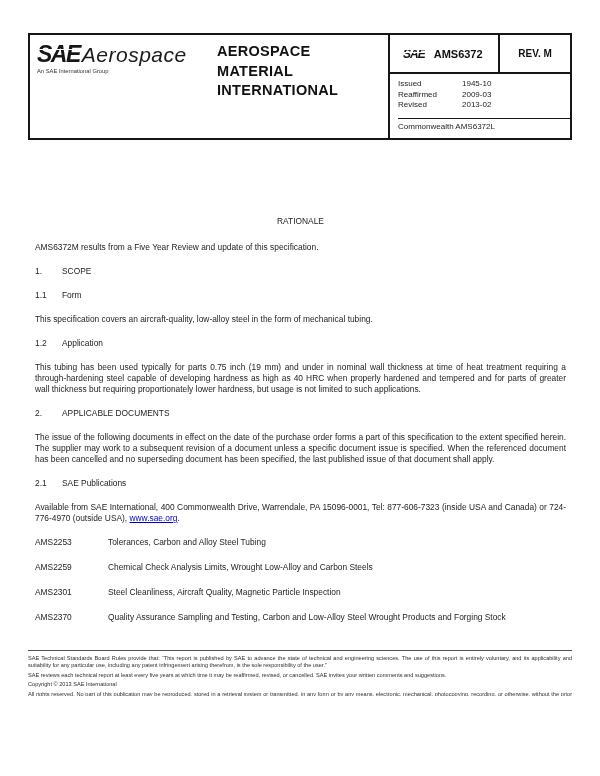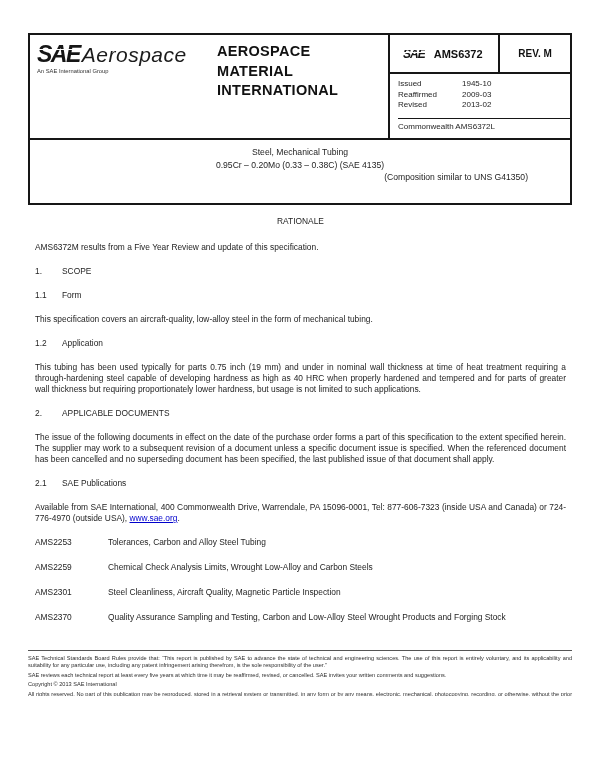--- a/index.html
+++ b/index.html
@@ -119,25 +119,20 @@
         </div>
         <div class="date-row">
           <span class="date-label">Revised</span>
           <span>2013-02</span>
         </div>
         <div class="sup-row">Commonwealth AMS6372L</div>
       </div>
     </div>
   </div>
 
-  <div class="title-box">
-    <div class="tb-c">Steel, Mechanical Tubing</div>
-    <div class="tb-c">0.95Cr – 0.20Mo (0.33 – 0.38C) (SAE 4135)</div>
-    <div class="tb-r">(Composition similar to UNS G41350)</div>
-  </div>
 
   <div class="body">
     <div class="rationale">RATIONALE</div>
     <div class="para">AMS6372M results from a Five Year Review and update of this specification.</div>
 
     <div class="sec">
       <span class="secnum">1.</span>
       <span>SCOPE</span>
     </div>
 

